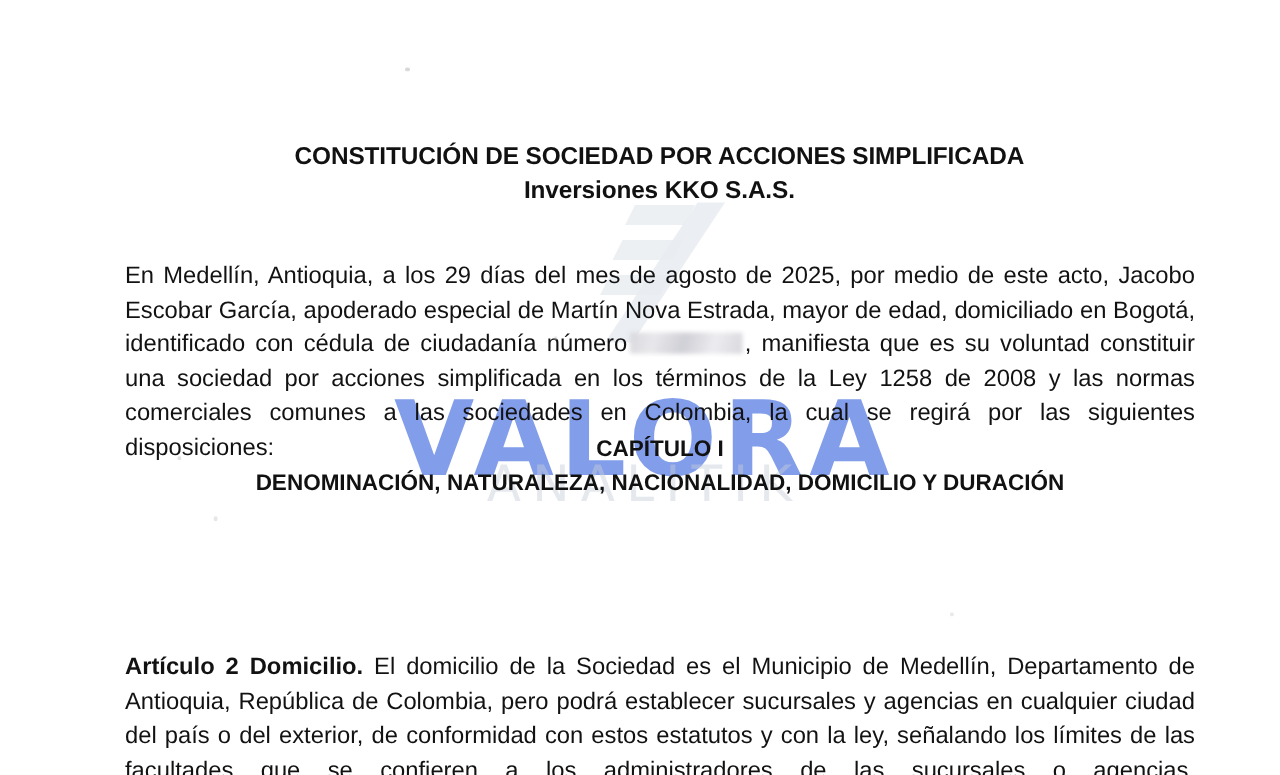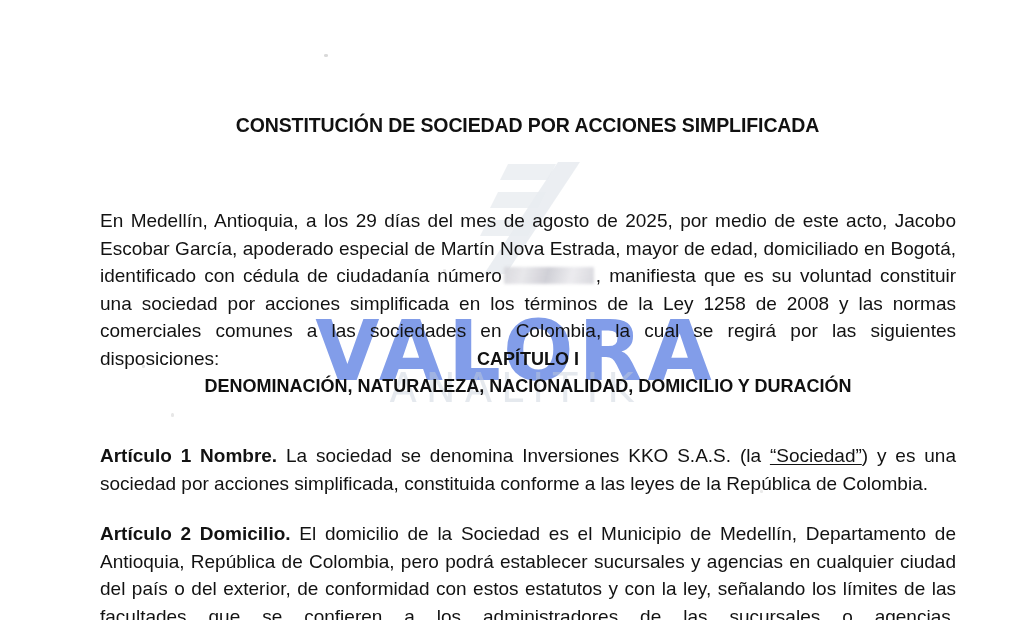--- a/index.html
+++ b/index.html
@@ -183,25 +183,25 @@
   <div class="speck s1"></div>
   <div class="speck s2"></div>
   <div class="speck s3"></div>
   <div class="speck s4"></div>
   <div class="speck s5"></div>
 
   <div id="content">
 
     <div class="doc-title line1">CONSTITUCIÓN DE SOCIEDAD POR ACCIONES SIMPLIFICADA</div>
 
+    <div class="doc-title line2">Inversiones KKO S.A.S.</div>
 
     <p class="para opening"><span>En Medellín, Antioquia, a los 29 días del mes de agosto de 2025, por medio de este acto, Jacobo Escobar García, apoderado especial de Martín Nova Estrada, mayor de edad, domiciliado en Bogotá, identificado con cédula de ciudadanía número</span><span class="redaction"></span><span>, manifiesta que es su voluntad constituir una sociedad por acciones simplificada en los términos de la Ley 1258 de 2008 y las normas comerciales comunes a las sociedades en Colombia, la cual se regirá por las siguientes disposiciones:</span></p>
 
     <div class="chapter c-num">CAPÍTULO I</div>
 
     <div class="chapter c-name">DENOMINACIÓN, NATURALEZA, NACIONALIDAD, DOMICILIO Y DURACIÓN</div>
 
-    <p class="para art1"><span class="art-label">Artículo 1 Nombre.</span><span> La sociedad se denomina Inversiones KKO S.A.S. (la </span><span class="u-soc">“Sociedad”</span><span>) y es una sociedad por acciones simplificada, constituida conforme a las leyes de la República de Colombia.</span></p>
 
     <p class="para art2"><span class="art-label">Artículo 2 Domicilio.</span><span> El domicilio de la Sociedad es el Municipio de Medellín, Departamento de Antioquia, República de Colombia, pero podrá establecer sucursales y agencias en cualquier ciudad del país o del exterior, de conformidad con estos estatutos y con la ley, señalando los límites de las facultades que se confieren a los administradores de las sucursales o agencias.</span></p>
 
   </div>
 </div>
 
 </body></html>

